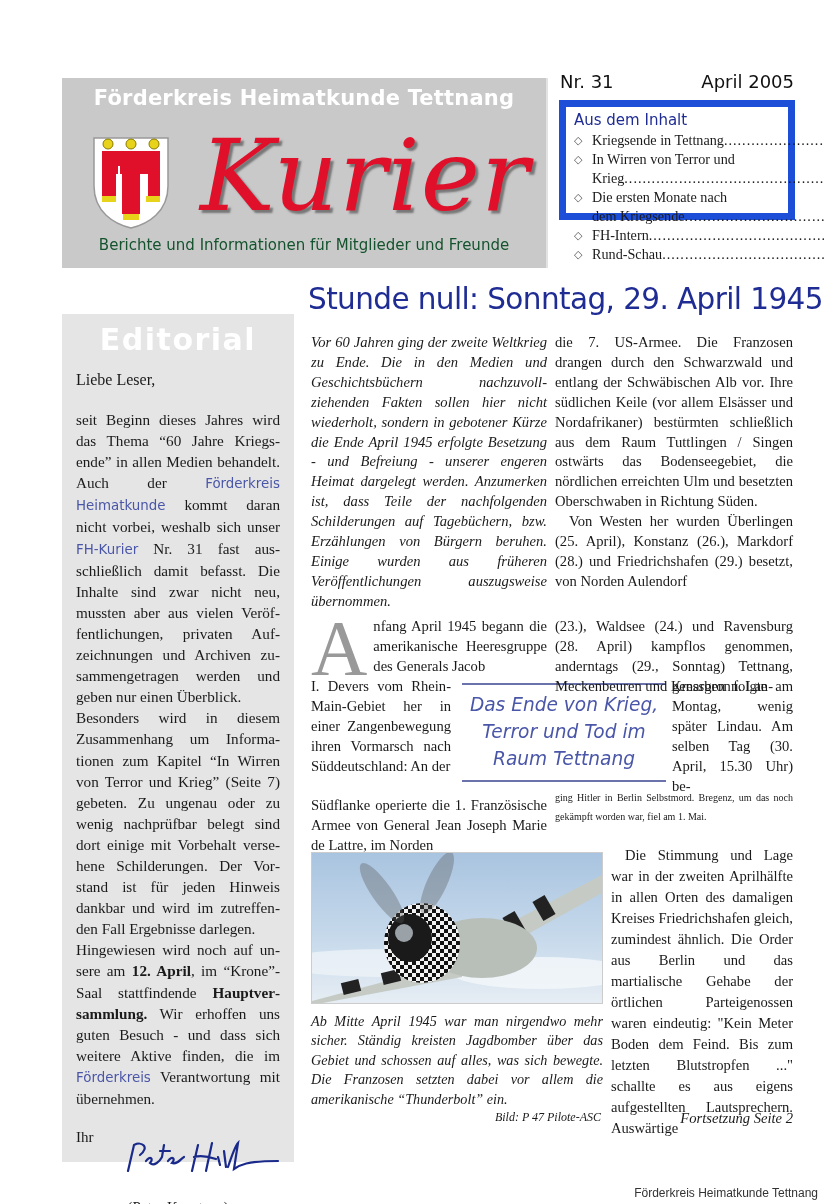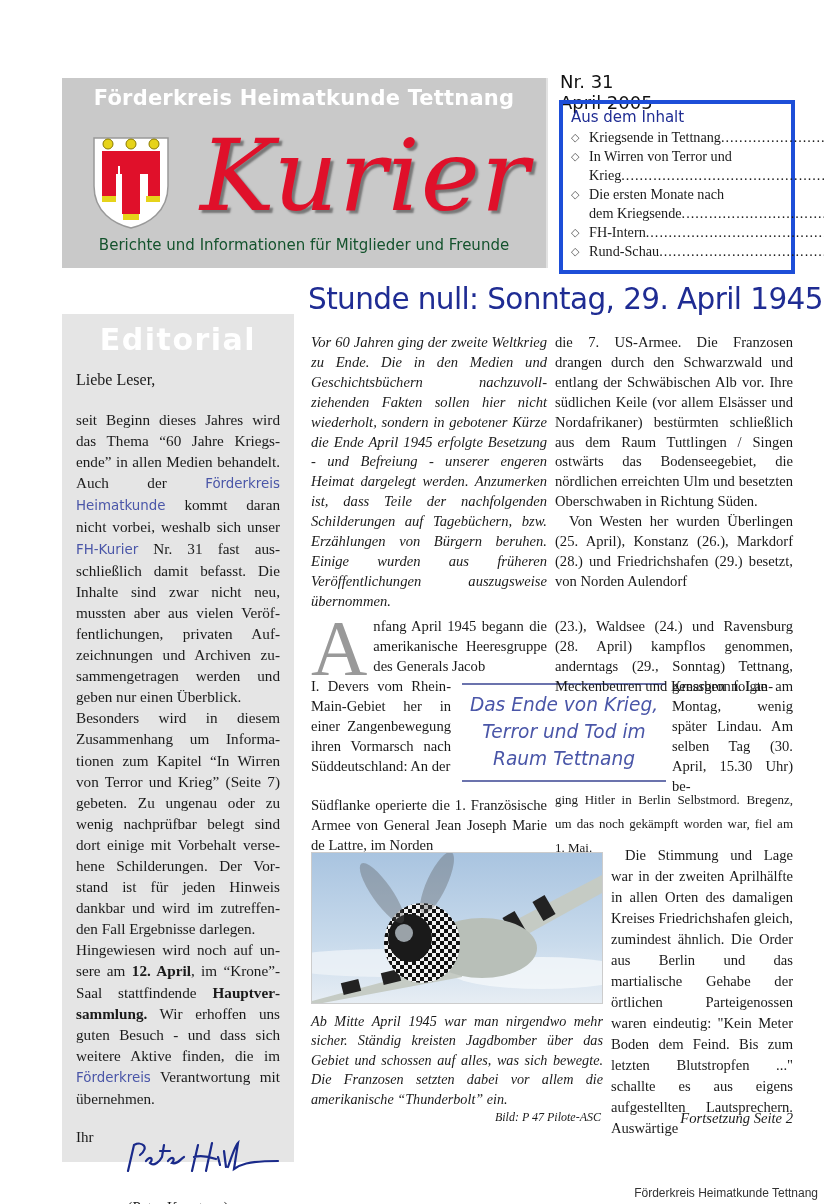--- a/index.html
+++ b/index.html
@@ -7,22 +7,22 @@
   body { position: relative; font-family: "Liberation Serif", serif; color: #1a1a1a; }
 
   
   .masthead { position: absolute; left: 62px; top: 78px; width: 486px; height: 190px; background: #c9c9c9; border-right: 2px solid #e2e2e2; }
   .mast-org { position: absolute; left: 0; top: 8px; width: 100%; text-align: center; font-family: "DejaVu Sans", sans-serif; font-weight: bold; font-size: 21px; color: #ffffff; letter-spacing: 0.2px; }
   .crest { position: absolute; left: 28px; top: 56px; width: 82px; height: 96px; }
   .kurier { position: absolute; left: 138px; top: 38px; font-family: "DejaVu Serif", serif; font-style: italic; font-size: 100px; line-height: 120px; color: #e0102a; text-shadow: 3px 3px 2px #777; letter-spacing: 1px; }
   .mast-sub { position: absolute; left: 0; top: 158px; width: 100%; text-align: center; font-family: "DejaVu Sans", sans-serif; font-size: 15px; color: #14532d; }
 
   
-  .issue-row { position: absolute; left: 560px; top: 71px; width: 234px; display: flex; justify-content: space-between; font-family: "DejaVu Sans", sans-serif; font-size: 18px; color: #111; flex-direction: column; }
-  .toc { position: absolute; left: 559px; top: 100px; width: 236px; height: 174px; border: 4px solid #1d4ed8; padding: 4px 6px 0 8px; }
+  .issue-row { position: absolute; left: 560px; top: 71px; width: 234px; display: flex; justify-content: space-between; font-family: "DejaVu Sans", sans-serif; font-size: 18px; color: #111; }
+  .toc { position: absolute; left: 559px; top: 100px; width: 236px; height: 120px; border: 7px solid #1d4ed8; padding: 4px 6px 0 8px; }
   .toc-title { font-family: "DejaVu Sans", sans-serif; font-size: 15px; color: #1f2c93; margin-bottom: 2px; }
   .toc-item { display: flex; font-size: 14.2px; line-height: 19px; color: #1a1a1a; }
   .toc-bullet { width: 18px; flex: none; color: #555; font-size: 11px; line-height: 19px; }
   .toc-body { flex: 1; }
   .toc-line { display: flex; }
   .toc-text { white-space: nowrap; }
   .toc-dots { flex: 1; overflow: hidden; white-space: nowrap; letter-spacing: 1px; }
   .toc-dots::before { content: "........................................................................"; }
 
   
@@ -47,21 +47,21 @@
 
   .dropcap-para { position: absolute; left: 311px; top: 617px; width: 236px; font-size: 14.6px; line-height: 19.9px; text-align: justify; }
   .dropcap { float: left; font-size: 78px; line-height: 58px; color: #999; margin: 2px 6px 0 0; }
   .narrow { position: absolute; left: 311px; top: 677px; width: 140px; font-size: 14.6px; line-height: 19.9px; text-align: justify; }
   .cont { position: absolute; left: 311px; top: 796px; width: 236px; font-size: 14.6px; line-height: 19.9px; text-align: justify; }
 
   .pullquote { position: absolute; left: 462px; top: 683px; width: 204px; border-top: 2px solid #6b73ad; border-bottom: 2px solid #6b73ad; padding: 6px 0 8px; text-align: center; font-family: "DejaVu Sans", sans-serif; font-size: 18.6px; line-height: 27px; color: #4a56a8; background: #fff; font-style: italic; }
 
   .wrap-right { position: absolute; left: 672px; top: 677px; width: 121px; font-size: 14.6px; line-height: 19.9px; text-align: justify; }
   .col2b { position: absolute; left: 555px; top: 617px; width: 238px; font-size: 14.6px; line-height: 19.9px; text-align: justify; }
-  .col2c { position: absolute; left: 555px; top: 788px; width: 238px; font-size: 13px; line-height: 24px; text-align: justify; }
+  .col2c { position: absolute; left: 555px; top: 788px; width: 238px; font-size: 10px; line-height: 19px; text-align: justify; }
   .col2d { position: absolute; left: 611px; top: 845px; width: 182px; font-size: 14.6px; line-height: 21px; text-align: justify; }
   .fortsetzung { position: absolute; left: 611px; top: 1110px; width: 182px; text-align: right; font-style: italic; font-size: 14.6px; }
 
   
   .photo { position: absolute; left: 311px; top: 852px; width: 292px; height: 152px; overflow: hidden; border: 1px solid #ccc; }
   .caption { position: absolute; left: 311px; top: 1012px; width: 292px; font-style: italic; font-size: 14.2px; line-height: 19.4px; text-align: justify; }
   .credit { position: absolute; left: 311px; top: 1110px; width: 290px; text-align: right; font-style: italic; font-size: 12px; }
 
   .footer { position: absolute; right: 6px; top: 1186px; font-family: "Liberation Sans", sans-serif; font-size: 12px; color: #333; }
 </style>

